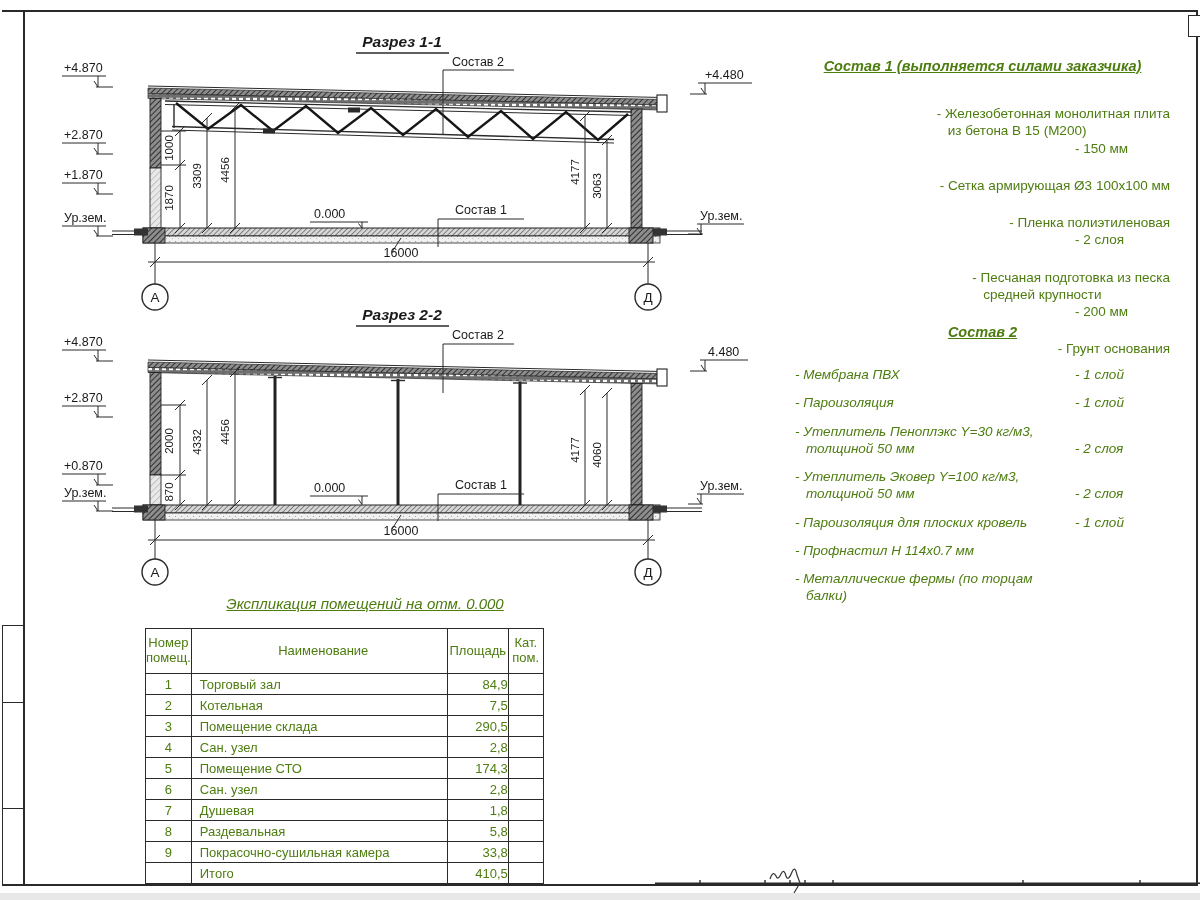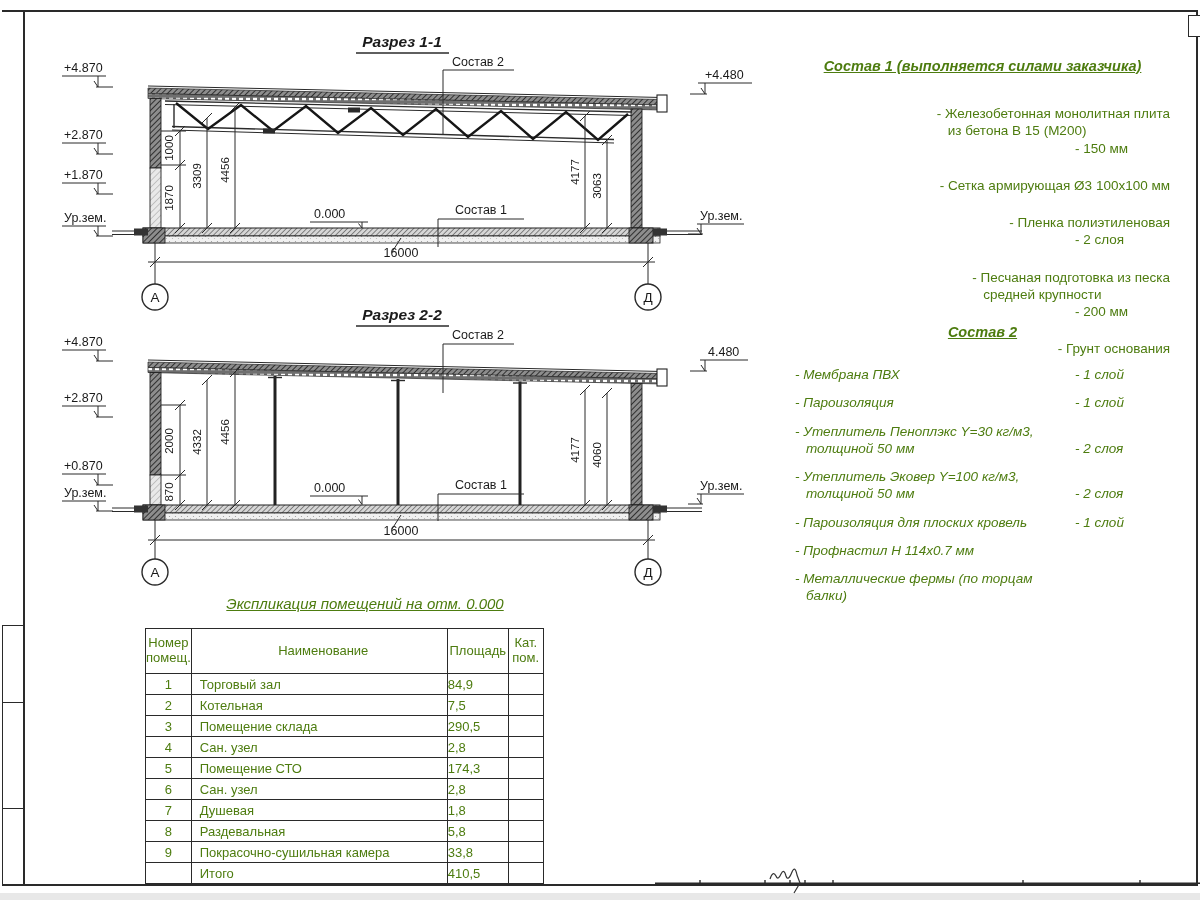--- a/index.html
+++ b/index.html
@@ -32,21 +32,21 @@
   .comp-value { width:95px; line-height:1.28; }
 
   .expl-title { position:absolute; left:200px; top:595px; width:330px; text-align:center;
                 font-style:italic; font-weight:normal; font-size:15px; text-decoration:underline; }
   table.expl { position:absolute; left:139px; top:628px; border-collapse:collapse; table-layout:fixed;
                font-size:13px; border:1.6px solid #2a2a2a;margin-left:6px; }
   table.expl td { border:1.2px solid #2a2a2a; padding:0; height:20px; vertical-align:middle; }
   table.expl tr.hdr td { height:44px; text-align:center; white-space:pre-line; line-height:1.15; }
   td.c-num { width:40px; text-align:center; }
   td.c-name { width:247px; text-align:left; padding-left:8px !important; }
-  td.c-area { width:60px; text-align:left; }
+  td.c-area { width:60px; text-align:right; }
   td.c-cat { width:34px; text-align:center; }
 </style>
 </head>
 <body>
 
 <div class="page">
 
   <div class="fl" style="left:2px;top:10px;width:1196px;height:1.5px"></div>
   <div class="fl" style="left:23px;top:10px;width:1.5px;height:875px"></div>
   <div class="fl" style="left:1196px;top:10px;width:1.5px;height:875px"></div>

